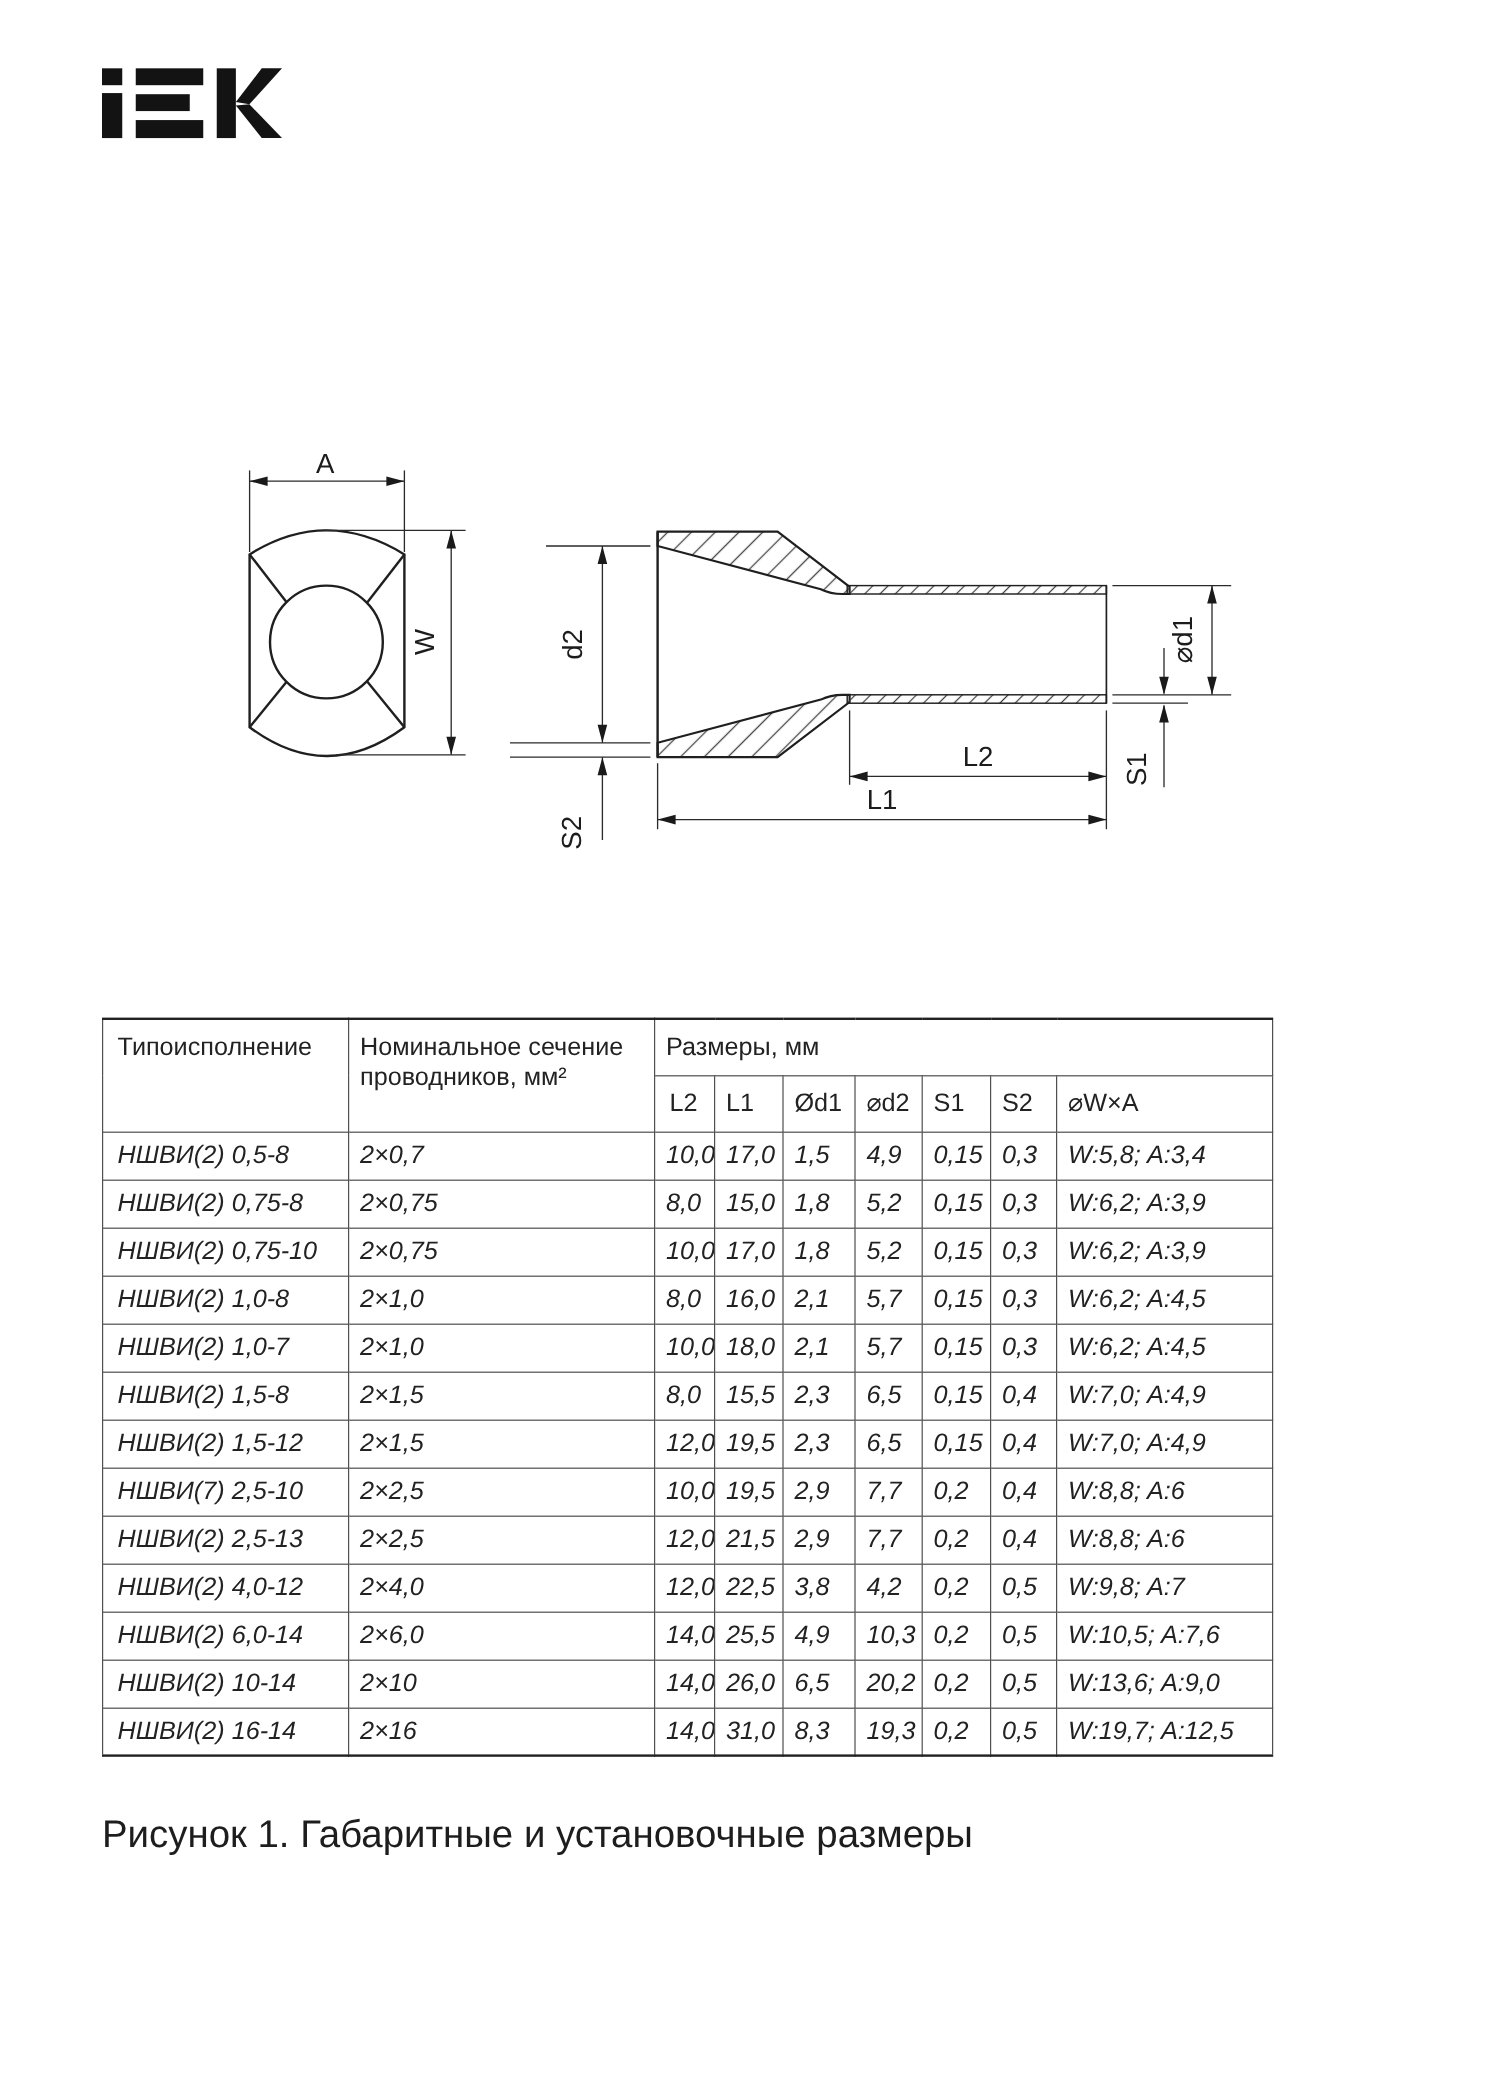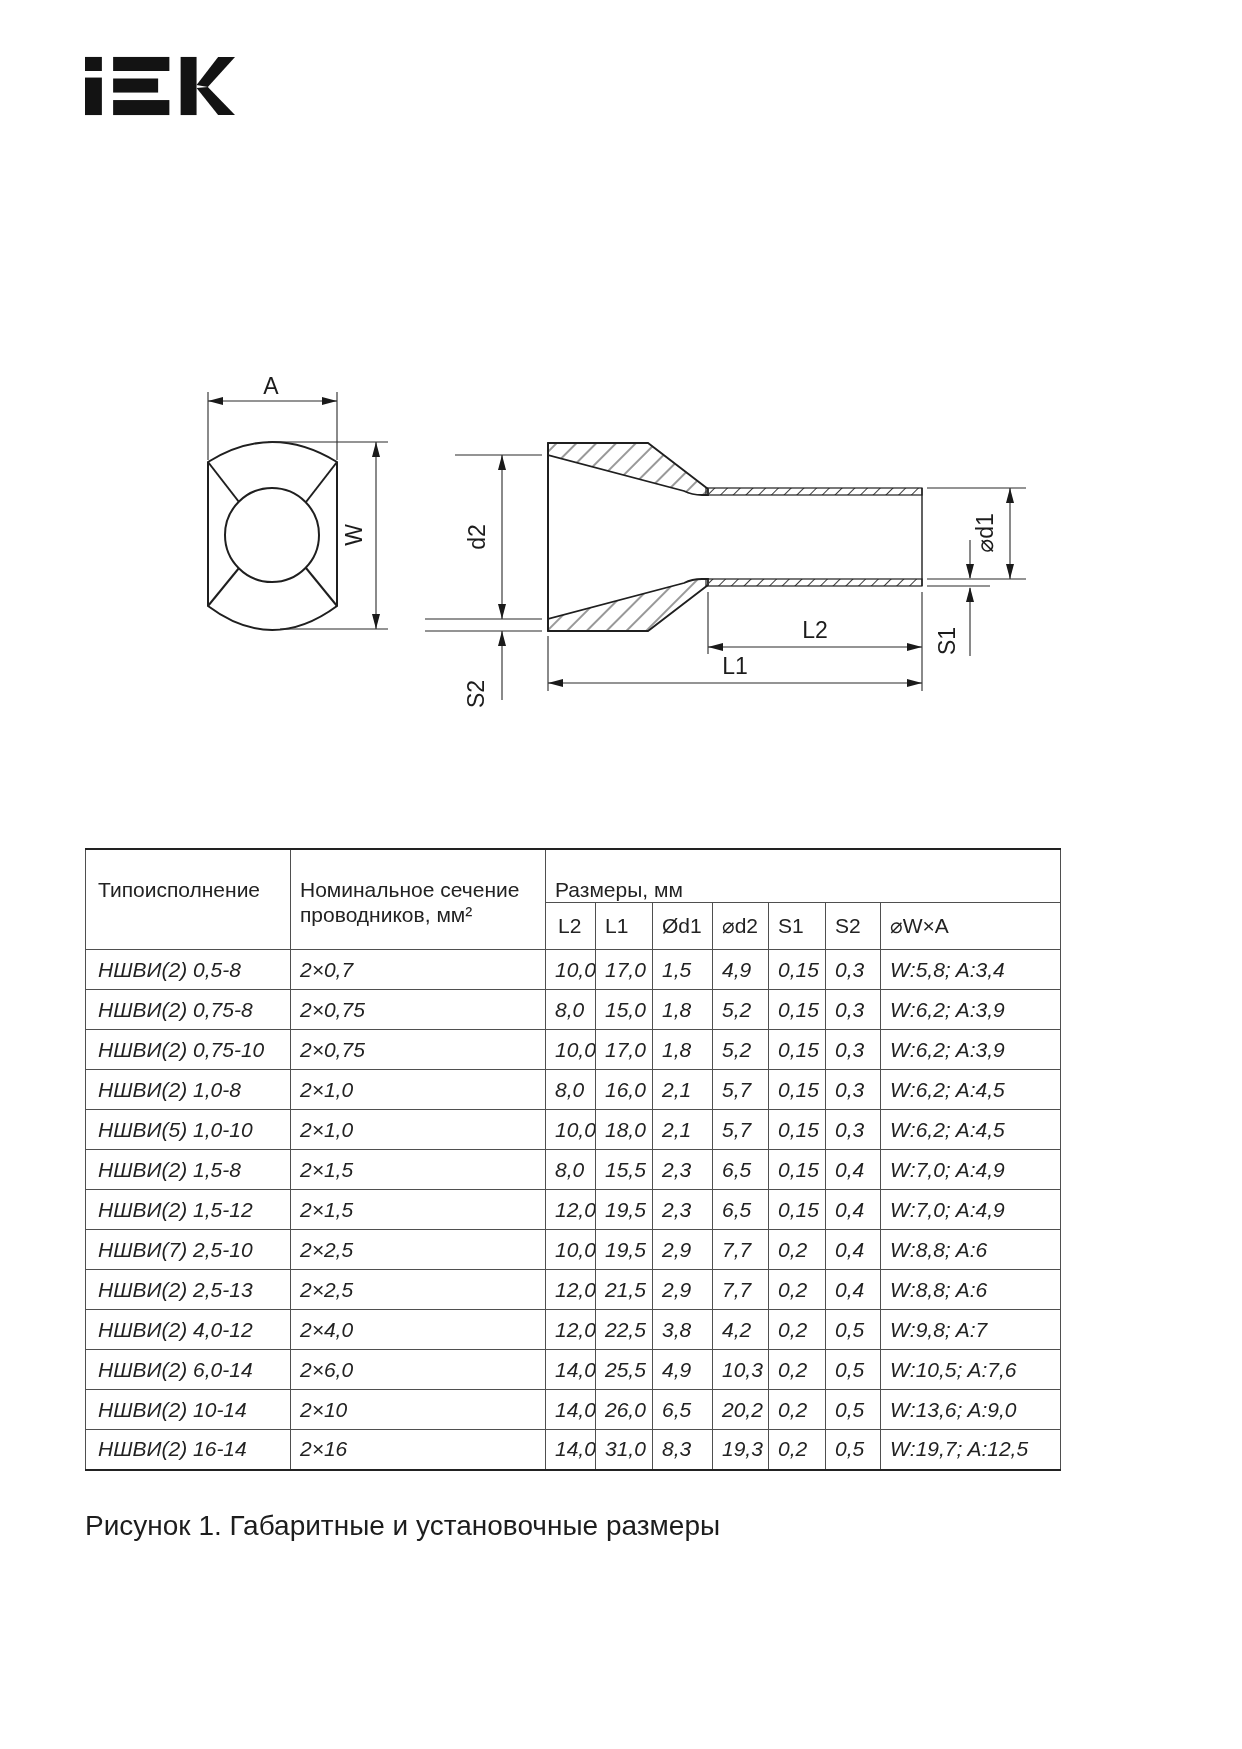--- a/index.html
+++ b/index.html
@@ -21,29 +21,29 @@
     font-size:21px;color:#222;
     border-top:2px solid #222;border-bottom:2px solid #222;
   }
   table.spec th, table.spec td{
     border:1px solid #4f4f4f;
     font-weight:normal;text-align:left;
     padding:0 2px 0 9px;
     overflow:hidden;white-space:nowrap;
   }
   table.spec thead tr{height:47px;}
-  table.spec thead tr.group th{vertical-align:top;padding-top:27px;white-space:normal;line-height:25px;}
+  table.spec thead tr.group th{vertical-align:top;padding-top:10px;white-space:normal;line-height:25px;}
   table.spec thead tr.sub th{vertical-align:middle;}
   table.spec tbody tr{height:40px;font-style:italic;}
   table.spec tbody td{vertical-align:middle;}
   table.spec td:first-child, table.spec th:first-child{padding-left:12px;}
 
   .caption{
     position:absolute;left:85px;top:1510px;
-    font-size:28px;color:#1d1d1d;
+    font-size:32px;color:#1d1d1d;
   }
 </style>
 </head>
 <body>
 
 <svg class="logo-svg" viewBox="0 0 160 62" aria-label="IEK">
   <g fill="#131313">
     <rect x="0" y="0" width="18" height="15"></rect>
     <rect x="0" y="22" width="18" height="40"></rect>
     <rect x="30" y="0" width="60" height="15"></rect>
@@ -238,21 +238,21 @@
         <td>2×1,0</td>
         <td>8,0</td>
         <td>16,0</td>
         <td>2,1</td>
         <td>5,7</td>
         <td>0,15</td>
         <td>0,3</td>
         <td>W:6,2; A:4,5</td>
       </tr>
       <tr>
-        <td>НШВИ(5) 1,0-10</td>
+        <td>НШВИ(2) 1,0-7</td>
         <td>2×1,0</td>
         <td>10,0</td>
         <td>18,0</td>
         <td>2,1</td>
         <td>5,7</td>
         <td>0,15</td>
         <td>0,3</td>
         <td>W:6,2; A:4,5</td>
       </tr>
       <tr>

